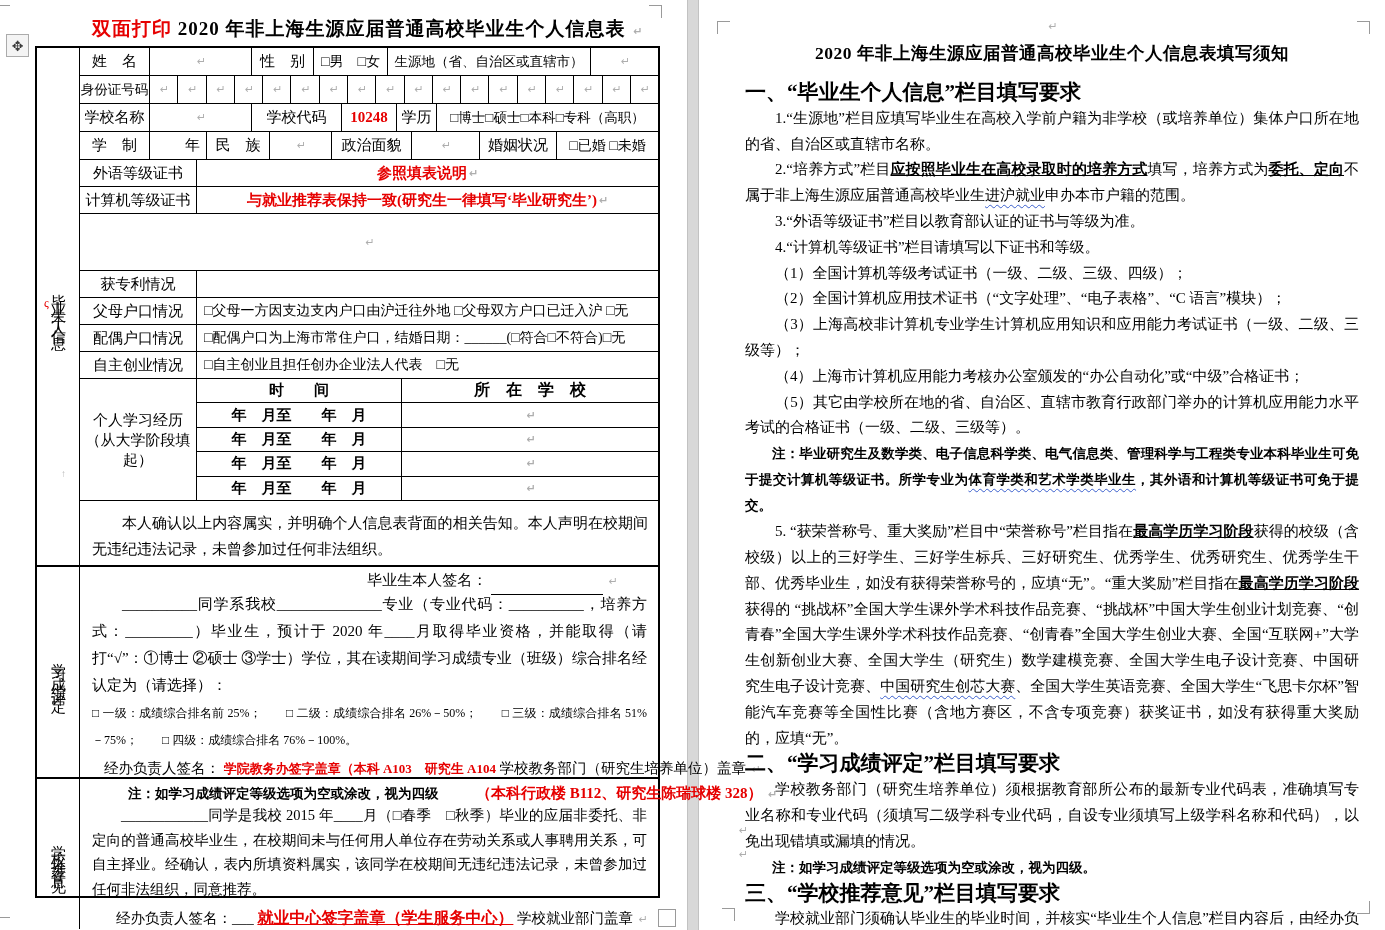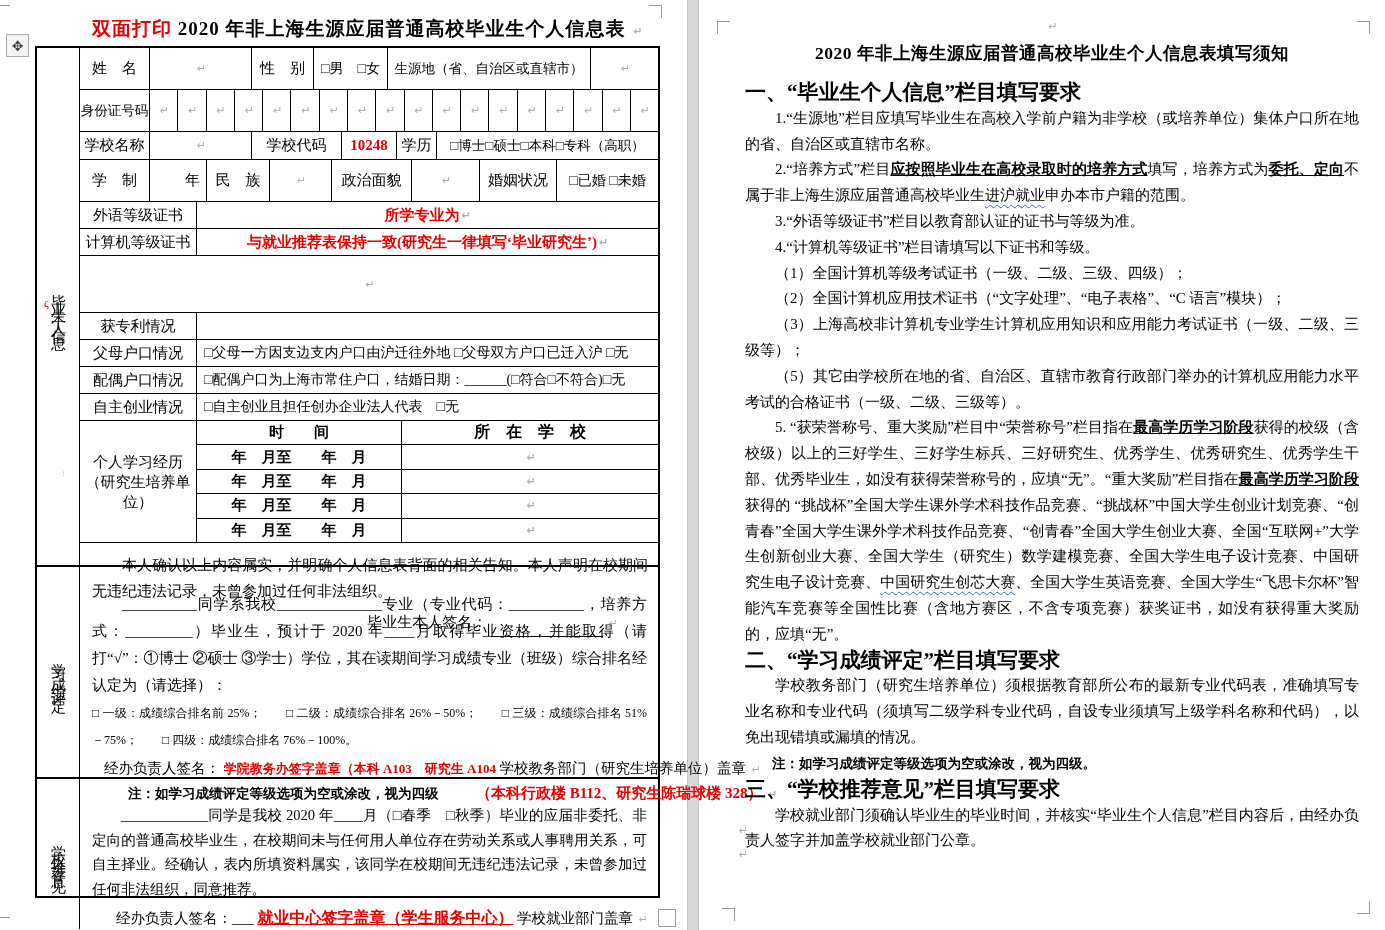--- a/index.html
+++ b/index.html
@@ -30,21 +30,21 @@
   .sec1{height:517px;}
   .sec2{height:212px;border-top:2px solid #000;}
   .sec3{flex:1;border-top:2px solid #000;}
   .side{width:43px;border-right:1px solid #000;display:flex;align-items:center;justify-content:center;
         position:relative;box-sizing:border-box;}
   .vtext{writing-mode:vertical-rl;text-orientation:upright;letter-spacing:7px;font-size:15px;}
   .squiggle{position:absolute;left:7px;top:248px;color:#e60000;font-size:12px;}
   .uparrow{position:absolute;left:24px;bottom:86px;color:#b5b5b5;font-size:10px;}
   .sec-body{flex:1;display:flex;flex-direction:column;box-sizing:border-box;min-width:0;}
   .frow{display:flex;border-bottom:1px solid #000;box-sizing:border-box;align-items:stretch;flex:none;}
-  .h26{height:42px}.h27{height:27px}.h28{height:28px}.h57{height:57px}.h122{height:122px}
+  .h26{height:28px}.h27{height:27px}.h28{height:28px}.h57{height:57px}.h122{height:122px}
   .fcell{border-right:1px solid #000;display:flex;align-items:center;justify-content:center;
     box-sizing:border-box;font-size:15px;overflow:hidden;white-space:nowrap;}
   .fcell.last{border-right:none;}
   .fcell.left{justify-content:flex-start;padding-left:7px;}
   .fs13{font-size:13.5px}.fs14{font-size:14px}
   .idwrap{flex:1;display:flex;min-width:0;}
   .idcell{flex:1;border-right:1px solid #000;display:flex;align-items:center;justify-content:center;}
   .idcell:last-child{border-right:none;}
   .study{flex:1;display:flex;flex-direction:column;min-width:0;}
   .srow{flex:1;display:flex;border-bottom:1px solid #000;box-sizing:border-box;font-weight:bold;}
@@ -214,21 +214,21 @@
             <div class="fcell" style="width:68px">
                 <span class="pilcrow">↵</span>
               </div>
             <div class="fcell" style="width:77px">婚姻状况</div>
             <div class="fcell last fs14" style="flex:1">□已婚 □未婚</div>
           </div>
 
           <div class="frow h27">
             <div class="fcell" style="width:117px">外语等级证书</div>
             <div class="fcell last red bold" style="flex:1">
-                <span>所学专业为</span>
+                <span>参照填表说明</span>
                 <span class="pilcrow">↵</span>
               </div>
           </div>
 
           <div class="frow h27">
             <div class="fcell" style="width:117px">计算机等级证书</div>
             <div class="fcell last red bold" style="flex:1">
                 <span>与就业推荐表保持一致(研究生一律填写‘毕业研究生’)</span>
                 <span class="pilcrow">↵</span>
               </div>
@@ -255,21 +255,21 @@
           </div>
 
           <div class="frow h27">
             <div class="fcell" style="width:117px">自主创业情况</div>
             <div class="fcell last left fs14" style="flex:1">□自主创业且担任创办企业法人代表　□无</div>
           </div>
 
           <div class="frow h122">
             <div class="fcell lbl2line" style="width:117px;flex-direction:column;justify-content:center">
               <span>个人学习经历</span>
-              <span>（研究生培养单位）</span>
+              <span>（从大学阶段填起）</span>
             </div>
             <div class="study">
               <div class="srow">
                 <div class="stime">时　　间</div>
                 <div class="sschool">所　在　学　校</div>
               </div>
               <div class="srow">
                 <div class="stime">年　月至　　年　月</div>
                 <div class="sschool">
                     <span class="pilcrow">↵</span>
@@ -326,21 +326,21 @@
             <span class="pilcrow">↵</span>
           </div>
         </div>
       </div>
 
       <div class="sec sec3">
         <div class="side">
           <span class="vtext">学校推荐意见</span>
         </div>
         <div class="sec-body">
-          <p class="para3">____________同学是我校 2020 年____月（□春季　□秋季）毕业的应届非委托、非定向的普通高校毕业生，在校期间未与任何用人单位存在劳动关系或人事聘用关系，可自主择业。经确认，表内所填资料属实，该同学在校期间无违纪违法记录，未曾参加过任何非法组织，同意推荐。</p>
+          <p class="para3">____________同学是我校 2015 年____月（□春季　□秋季）毕业的应届非委托、非定向的普通高校毕业生，在校期间未与任何用人单位存在劳动关系或人事聘用关系，可自主择业。经确认，表内所填资料属实，该同学在校期间无违纪违法记录，未曾参加过任何非法组织，同意推荐。</p>
           <div class="signrow3">
             <span>经办负责人签名：___</span>
             <span class="sign-red3">就业中心签字盖章（学生服务中心）</span>
             <span>学校就业部门盖章</span>
             <span class="pilcrow">↵</span>
           </div>
         </div>
       </div>
 
     </div>
@@ -361,22 +361,26 @@
       <p class="ind">
         <span>2.“培养方式”栏目</span><span class="bu">应按照毕业生在高校录取时的培养方式</span><span>填写，培养方式为</span><span class="bu">委托、定向</span><span>不属于非上海生源应届普通高校毕业生</span><span class="wavy">进沪就业</span><span>申办本市户籍的范围。</span>
       </p>
 
       <p class="ind">3.“外语等级证书”栏目以教育部认证的证书与等级为准。</p>
       <p class="ind">4.“计算机等级证书”栏目请填写以下证书和等级。</p>
 
       <p class="ind">（1）全国计算机等级考试证书（一级、二级、三级、四级）；</p>
       <p class="ind">（2）全国计算机应用技术证书（“文字处理”、“电子表格”、“C 语言”模块）；</p>
       <p class="ind">（3）上海高校非计算机专业学生计算机应用知识和应用能力考试证书（一级、二级、三级等）；</p>
+      <p class="ind">（4）上海市计算机应用能力考核办公室颁发的“办公自动化”或“中级”合格证书；</p>
       <p class="ind">（5）其它由学校所在地的省、自治区、直辖市教育行政部门举办的计算机应用能力水平考试的合格证书（一级、二级、三级等）。</p>
 
+      <p class="note ind">
+        <span>注：毕业研究生及数学类、电子信息科学类、电气信息类、管理科学与工程类专业本科毕业生可免于提交计算机等级证书。所学专业为</span><span class="bwavy">体育学类和艺术学类毕业生</span><span>，其外语和计算机等级证书可免于提交。</span>
+      </p>
 
       <p class="ind">
         <span>5. “获荣誉称号、重大奖励”栏目中“荣誉称号”栏目指在</span><span class="bu">最高学历学习阶段</span><span>获得的校级（含校级）以上的三好学生、三好学生标兵、三好研究生、优秀学生、优秀研究生、优秀学生干部、优秀毕业生，如没有获得荣誉称号的，应填“无”。“重大奖励”栏目指在</span><span class="bu">最高学历学习阶段</span><span>获得的 “挑战杯”全国大学生课外学术科技作品竞赛、“挑战杯”中国大学生创业计划竞赛、“创青春”全国大学生课外学术科技作品竞赛、“创青春”全国大学生创业大赛、全国“互联网+”大学生创新创业大赛、全国大学生（研究生）数学建模竞赛、全国大学生电子设计竞赛、中国研究生电子设计竞赛、</span><span class="wavy">中国研究生创芯大赛</span><span>、全国大学生英语竞赛、全国大学生“飞思卡尔杯”智能汽车竞赛等全国性比赛（含地方赛区，不含专项竞赛）获奖证书，如没有获得重大奖励的，应填“无”。</span>
       </p>
 
       <p class="hd">二、“学习成绩评定”栏目填写要求</p>
       <p class="ind">学校教务部门（研究生培养单位）须根据教育部所公布的最新专业代码表，准确填写专业名称和专业代码（须填写二级学科专业代码，自设专业须填写上级学科名称和代码），以免出现错填或漏填的情况。</p>
       <p class="note ind">注：如学习成绩评定等级选项为空或涂改，视为四级。</p>
 
       <p class="hd">三、“学校推荐意见”栏目填写要求</p>

